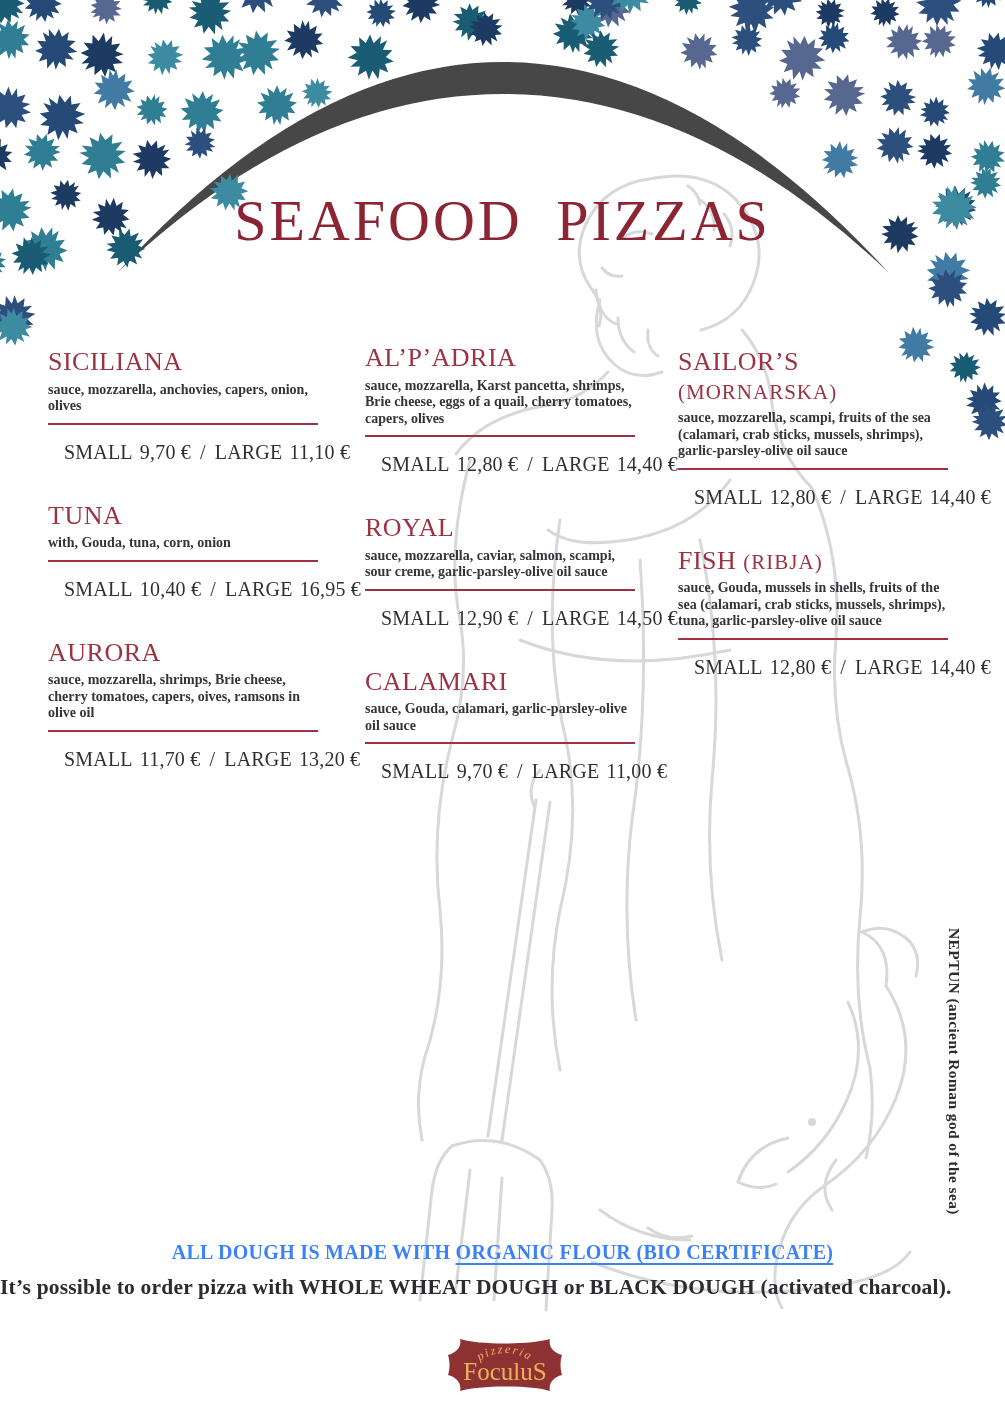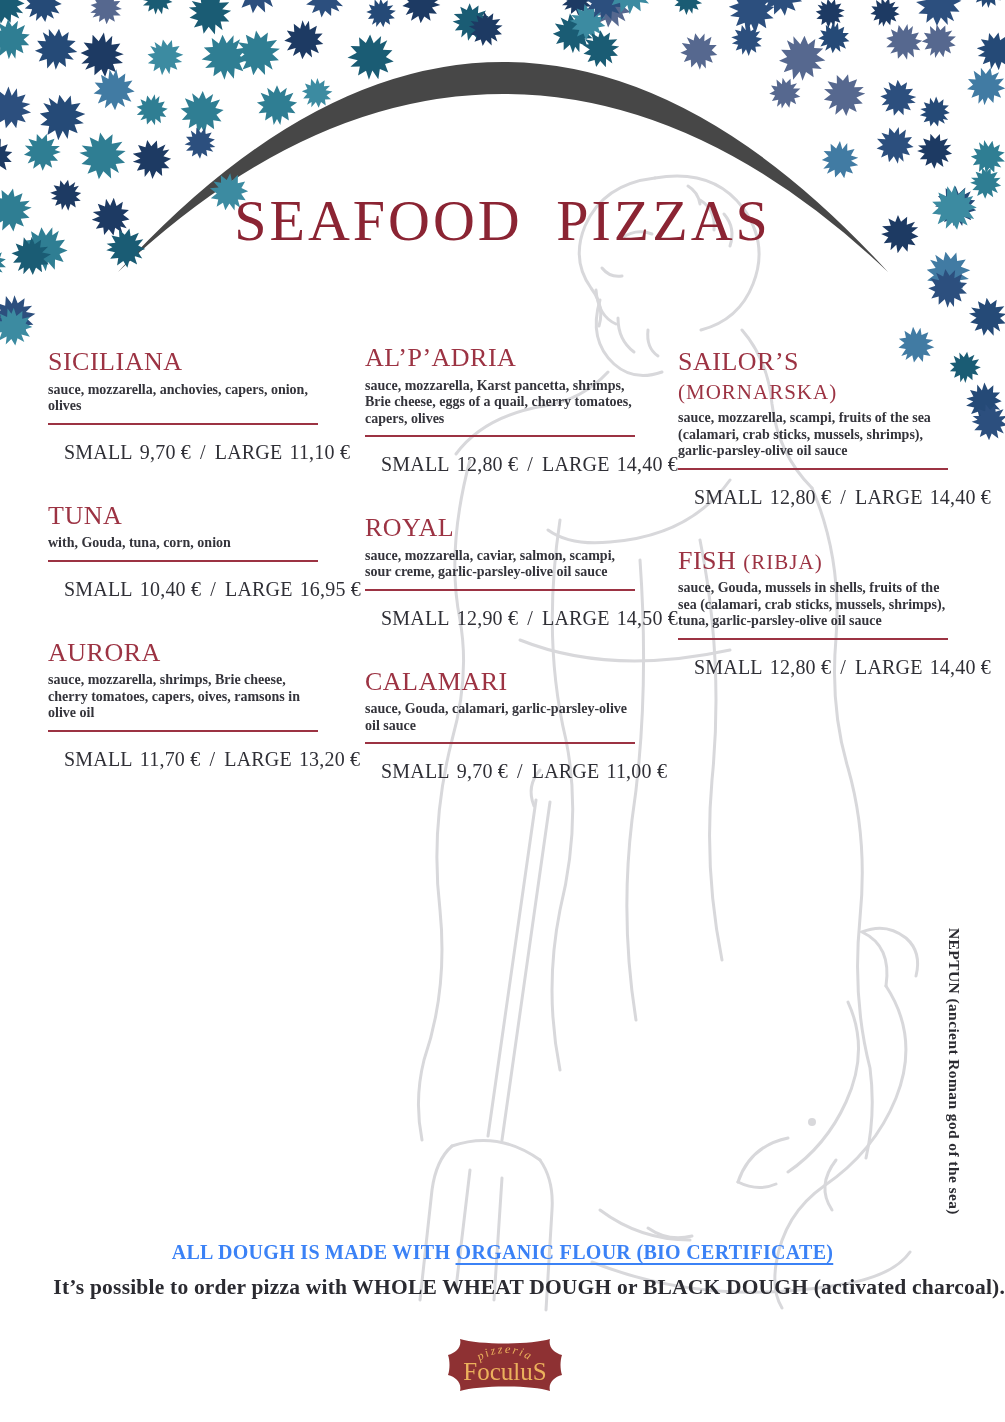--- a/index.html
+++ b/index.html
@@ -27,21 +27,21 @@
   .price-line{margin:16px;font-size:20px;color:#2f2f36;letter-spacing:.2px;white-space:nowrap;}
   .price-line .sep{margin:0 9px;}
   .price-line .val{margin-left:7px;}
 
   .vertical-caption{position:absolute;z-index:3;right:42px;top:928px;height:320px;
       writing-mode:vertical-rl;font-weight:bold;font-size:15.5px;color:#2c2c32;letter-spacing:.4px;}
 
   .footer-line-1{position:absolute;z-index:3;left:0;top:1241px;width:100%;text-align:center;
       font-size:20px;font-weight:bold;color:#3b82f6;letter-spacing:.3px;}
   .footer-line-1 .underlined{text-decoration:underline;text-decoration-thickness:2px;text-underline-offset:4px;}
-  .footer-line-2{position:absolute;z-index:3;left:0;top:1275px;width:100%;text-align:right;
+  .footer-line-2{position:absolute;z-index:3;left:0;top:1275px;width:100%;text-align:left;
       font-size:21.5px;font-weight:bold;color:#2b2b31;letter-spacing:.2px;}
 
   .logo{position:absolute;z-index:3;left:441px;top:1328px;width:128px;height:76px;}
 </style>
 </head>
 <body>
 
 <div class="page">
 
   <svg id="statue-layer" class="layer" viewBox="0 0 1005 1422">

